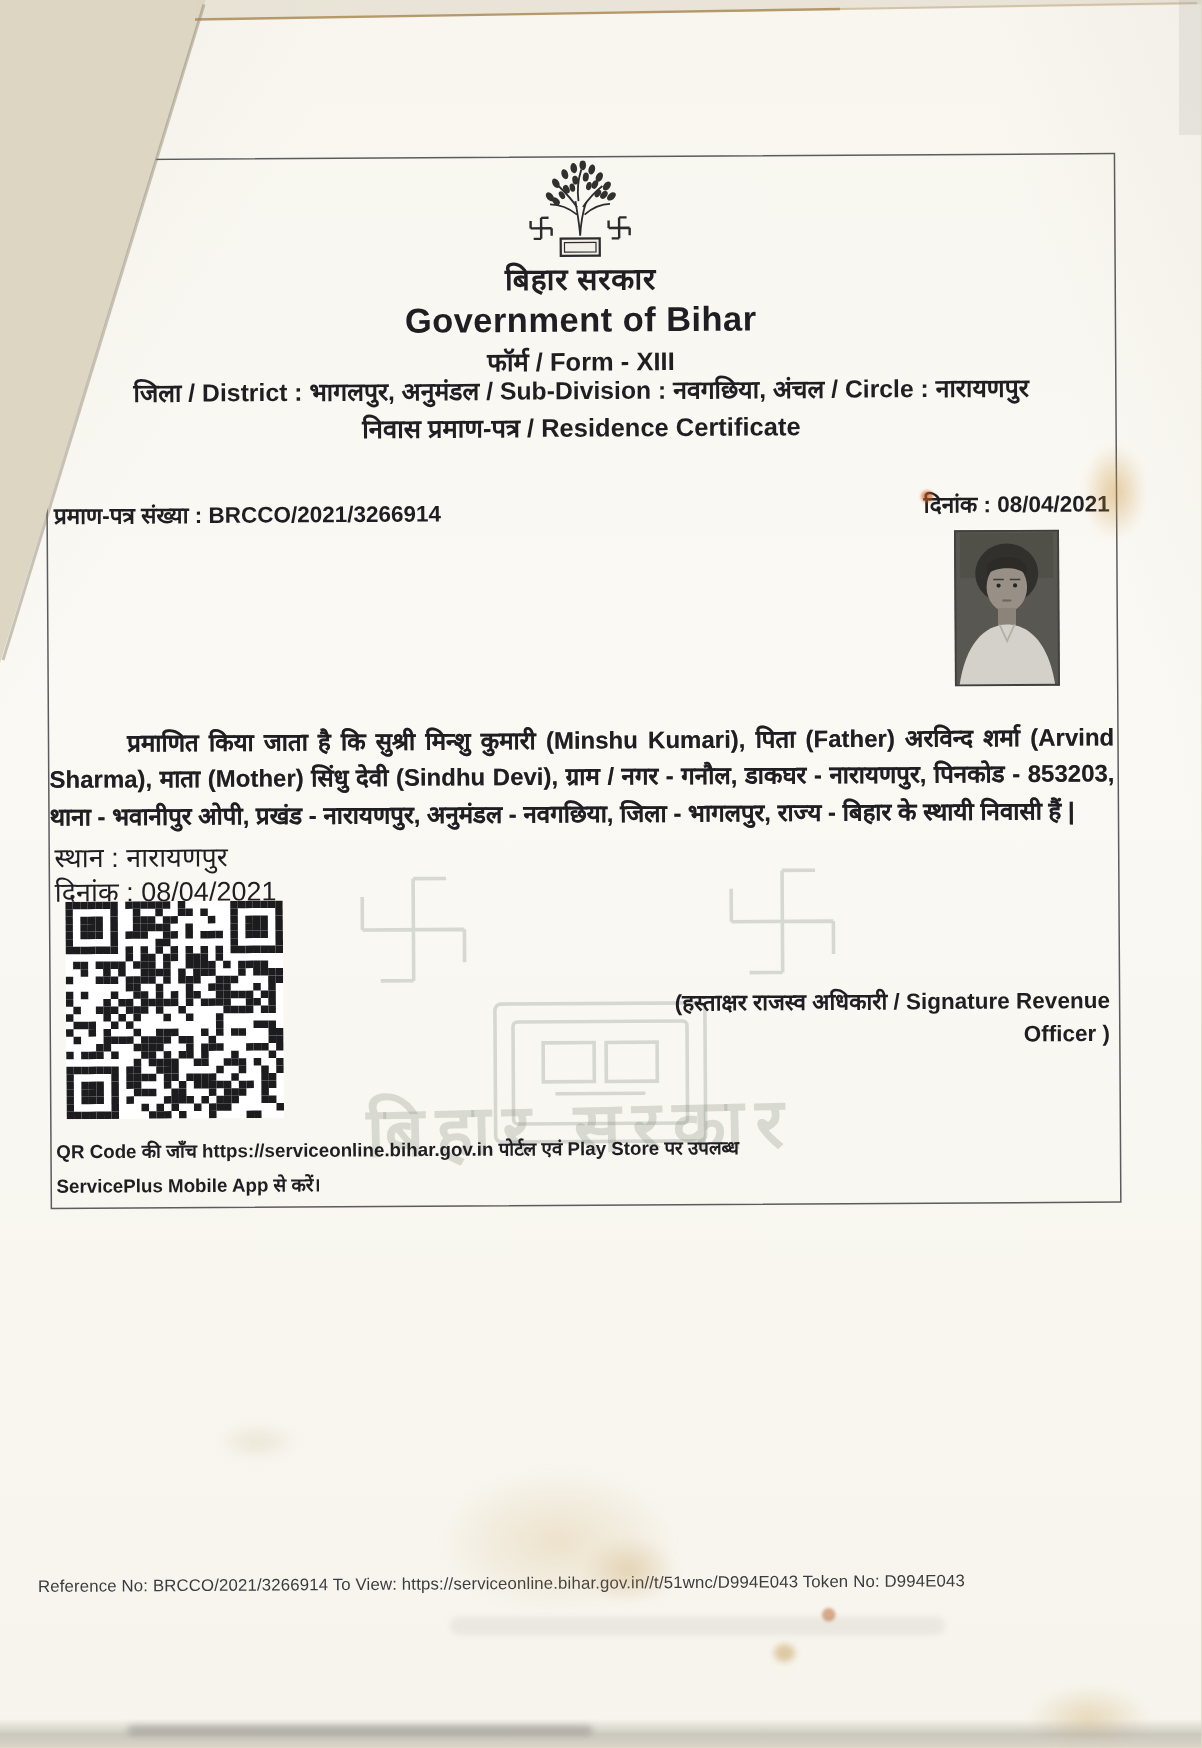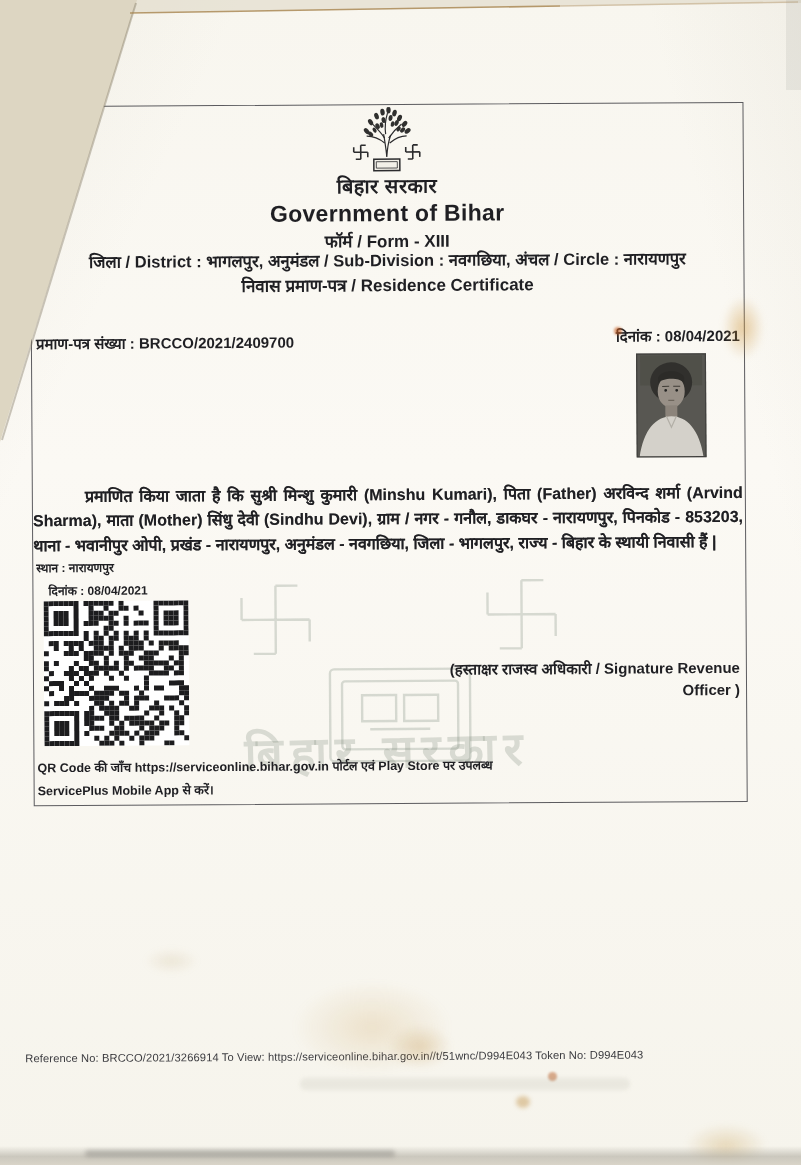--- a/index.html
+++ b/index.html
@@ -34,23 +34,23 @@
   .meta{position:absolute;top:226px;left:4px;right:4px;font-size:15px;font-weight:700;}
   .meta .date{position:absolute;right:0;top:-4px;}
   
   .photo{position:absolute;left:604px;top:250px;width:70px;height:104px;filter:contrast(.92) saturate(.75);}
   
   .para{
     position:absolute;top:378px;left:0;right:2px;
     font-size:16px;font-weight:600;line-height:1.53;text-align:justify;
     text-indent:52px;text-shadow:0 0 .4px rgba(0,0,0,.45);
   }
-  .place-line,.idate-line{position:absolute;left:3px;font-size:12px;font-weight:700;}
+  .place-line,.idate-line{position:absolute;left:3px;font-size:18px;font-weight:400;}
   .place-line{top:452px;}
-  .idate-line{top:475px;margin-left:12px;}
+  .idate-line{top:475px;}
   
   .qr{position:absolute;left:10px;top:494px;width:145px;height:145px;background:#fff;}
   
   .wm{position:absolute;left:200px;top:468px;width:330px;height:230px;opacity:.85;}
   .wm-text{
     position:absolute;left:210px;top:612px;width:470px;
     font-size:46px;font-weight:700;letter-spacing:8px;white-space:nowrap;
     color:rgba(128,140,124,.27);transform:rotate(-1deg);
   }
   
@@ -139,21 +139,21 @@
       <div class="h-hi">बिहार सरकार</div>
       <div class="h-en">Government of Bihar</div>
       <div class="h-form">फॉर्म / Form - XIII</div>
     </div>
 
     <div class="district">जिला / District : भागलपुर, अनुमंडल / Sub-Division : नवगछिया, अंचल / Circle : नारायणपुर</div>
     <div class="cert-title">निवास प्रमाण-पत्र / Residence Certificate</div>
 
     <div class="meta">
       <span>प्रमाण-पत्र संख्या :</span>
-      <span>BRCCO/2021/2409700</span>
+      <span>BRCCO/2021/3266914</span>
       <span class="date">
         <span>दिनांक :</span>
         <span>08/04/2021</span>
       </span>
     </div>
 
     <svg class="photo" viewBox="0 0 70 104">
       <rect width="70" height="104" fill="#55544c"></rect>
       <rect x="4" y="2" width="62" height="30" fill="#49483f" opacity=".7"></rect>
       <ellipse cx="35" cy="29" rx="21" ry="20" fill="#2a2925"></ellipse>

